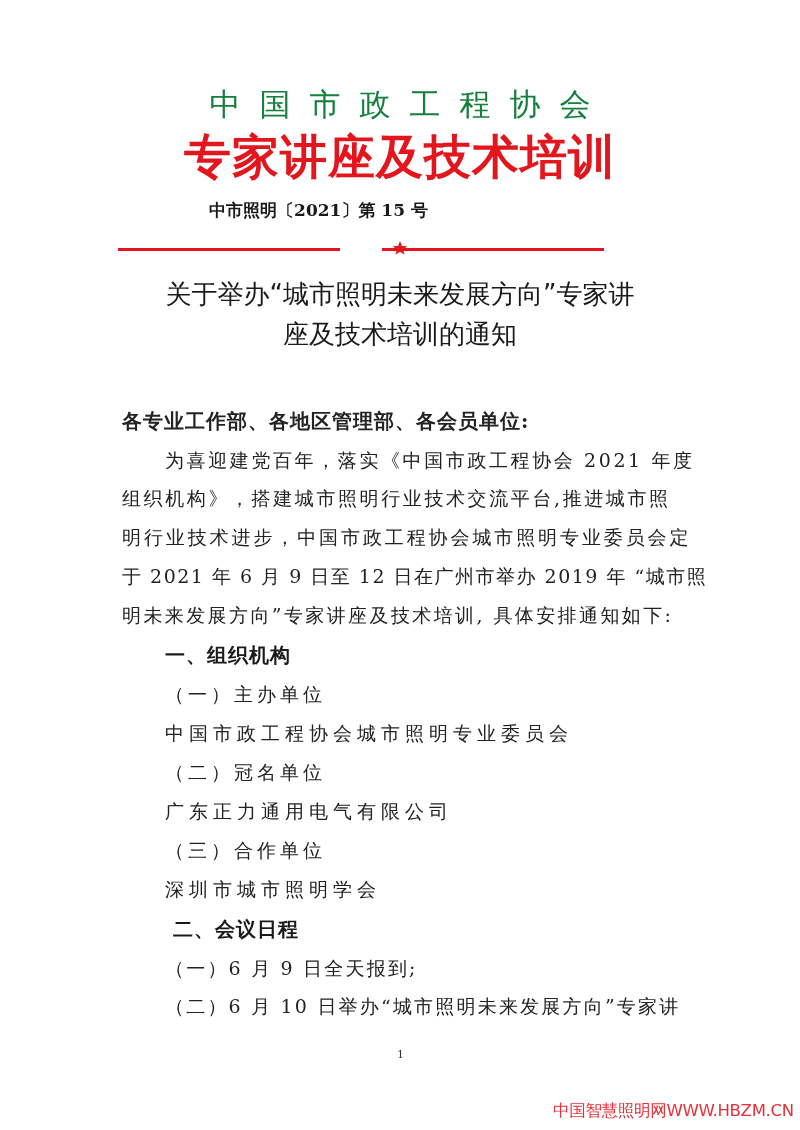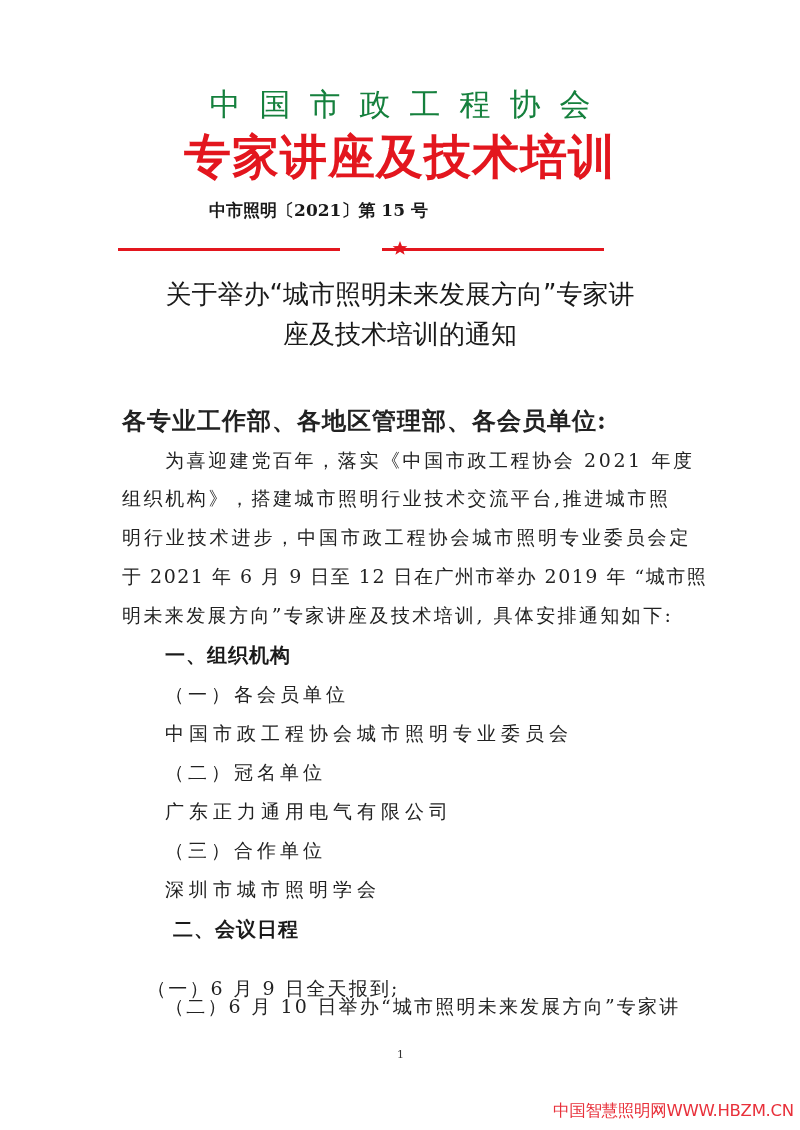--- a/index.html
+++ b/index.html
@@ -77,21 +77,21 @@
     .text {
       font-family: "DejaVu Serif", serif;
       font-size: 19px;
       color: #222;
       line-height: 38px;
       letter-spacing: 1.5px;
     }
     .salutation {
       left: 122px; top: 402px;
       font-weight: bold;
-      font-size: 24px;
+      font-size: 20px;
       letter-spacing: 1px;
     }
     .para-line { left: 122px; }
     .para-first { left: 165px; }
     .heading {
       font-family: "DejaVu Sans", sans-serif;
       font-weight: bold;
       font-size: 20px;
       letter-spacing: 1px;
     }
@@ -130,25 +130,25 @@
 
 <div class="abs text salutation">各专业工作部、各地区管理部、各会员单位:</div>
 
 <div class="abs text para-first" style="top:441px; letter-spacing:2.6px;">为喜迎建党百年，落实《中国市政工程协会 2021 年度</div>
 <div class="abs text para-line" style="top:479px; letter-spacing:2.6px;">组织机构》，搭建城市照明行业技术交流平台,推进城市照</div>
 <div class="abs text para-line" style="top:518px; letter-spacing:2.9px;">明行业技术进步，中国市政工程协会城市照明专业委员会定</div>
 <div class="abs text para-line" style="top:557px; letter-spacing:1.5px;">于 2021 年 6 月 9 日至 12 日在广州市举办 2019 年 “城市照</div>
 <div class="abs text para-line" style="top:596px; letter-spacing:2.4px;">明未来发展方向”专家讲座及技术培训, 具体安排通知如下:</div>
 
 <div class="abs heading" style="left:165px; top:636px; line-height:38px;">一、组织机构</div>
-<div class="abs text sub-heading" style="left:165px; top:675px;">（一）各会员单位</div>
+<div class="abs text sub-heading" style="left:165px; top:675px;">（一）主办单位</div>
 <div class="abs text item-text" style="left:165px; top:714px;">中国市政工程协会城市照明专业委员会</div>
 <div class="abs text sub-heading" style="left:165px; top:753px;">（二）冠名单位</div>
 <div class="abs text item-text" style="left:165px; top:792px;">广东正力通用电气有限公司</div>
 <div class="abs text sub-heading" style="left:165px; top:831px;">（三）合作单位</div>
 <div class="abs text item-text" style="left:165px; top:870px;">深圳市城市照明学会</div>
 
 <div class="abs heading" style="left:173px; top:910px; line-height:38px;">二、会议日程</div>
-<div class="abs text" style="left:147px; top:949px; letter-spacing:2.2px;margin-top:20px;">（一）6 月 9 日全天报到;</div>
+<div class="abs text" style="left:165px; top:949px; letter-spacing:2.2px;">（一）6 月 9 日全天报到;</div>
 <div class="abs text" style="left:165px; top:987px; letter-spacing:2.2px;">（二）6 月 10 日举办“城市照明未来发展方向”专家讲</div>
 
 <div class="abs page-number">1</div>
 <div class="abs watermark">中国智慧照明网WWW.HBZM.CN</div>
 
 </body></html>

